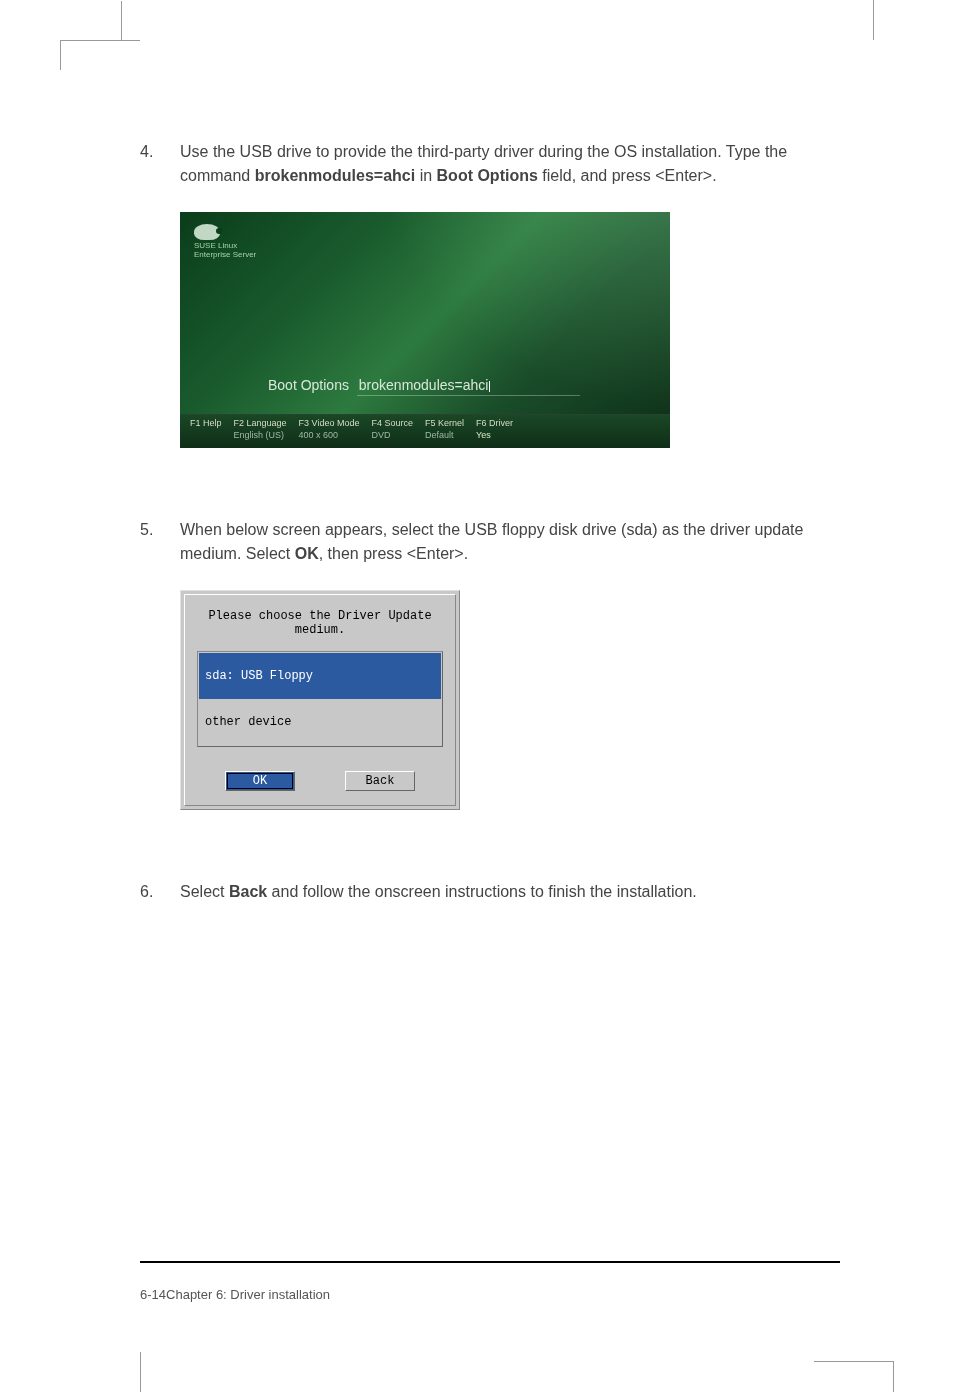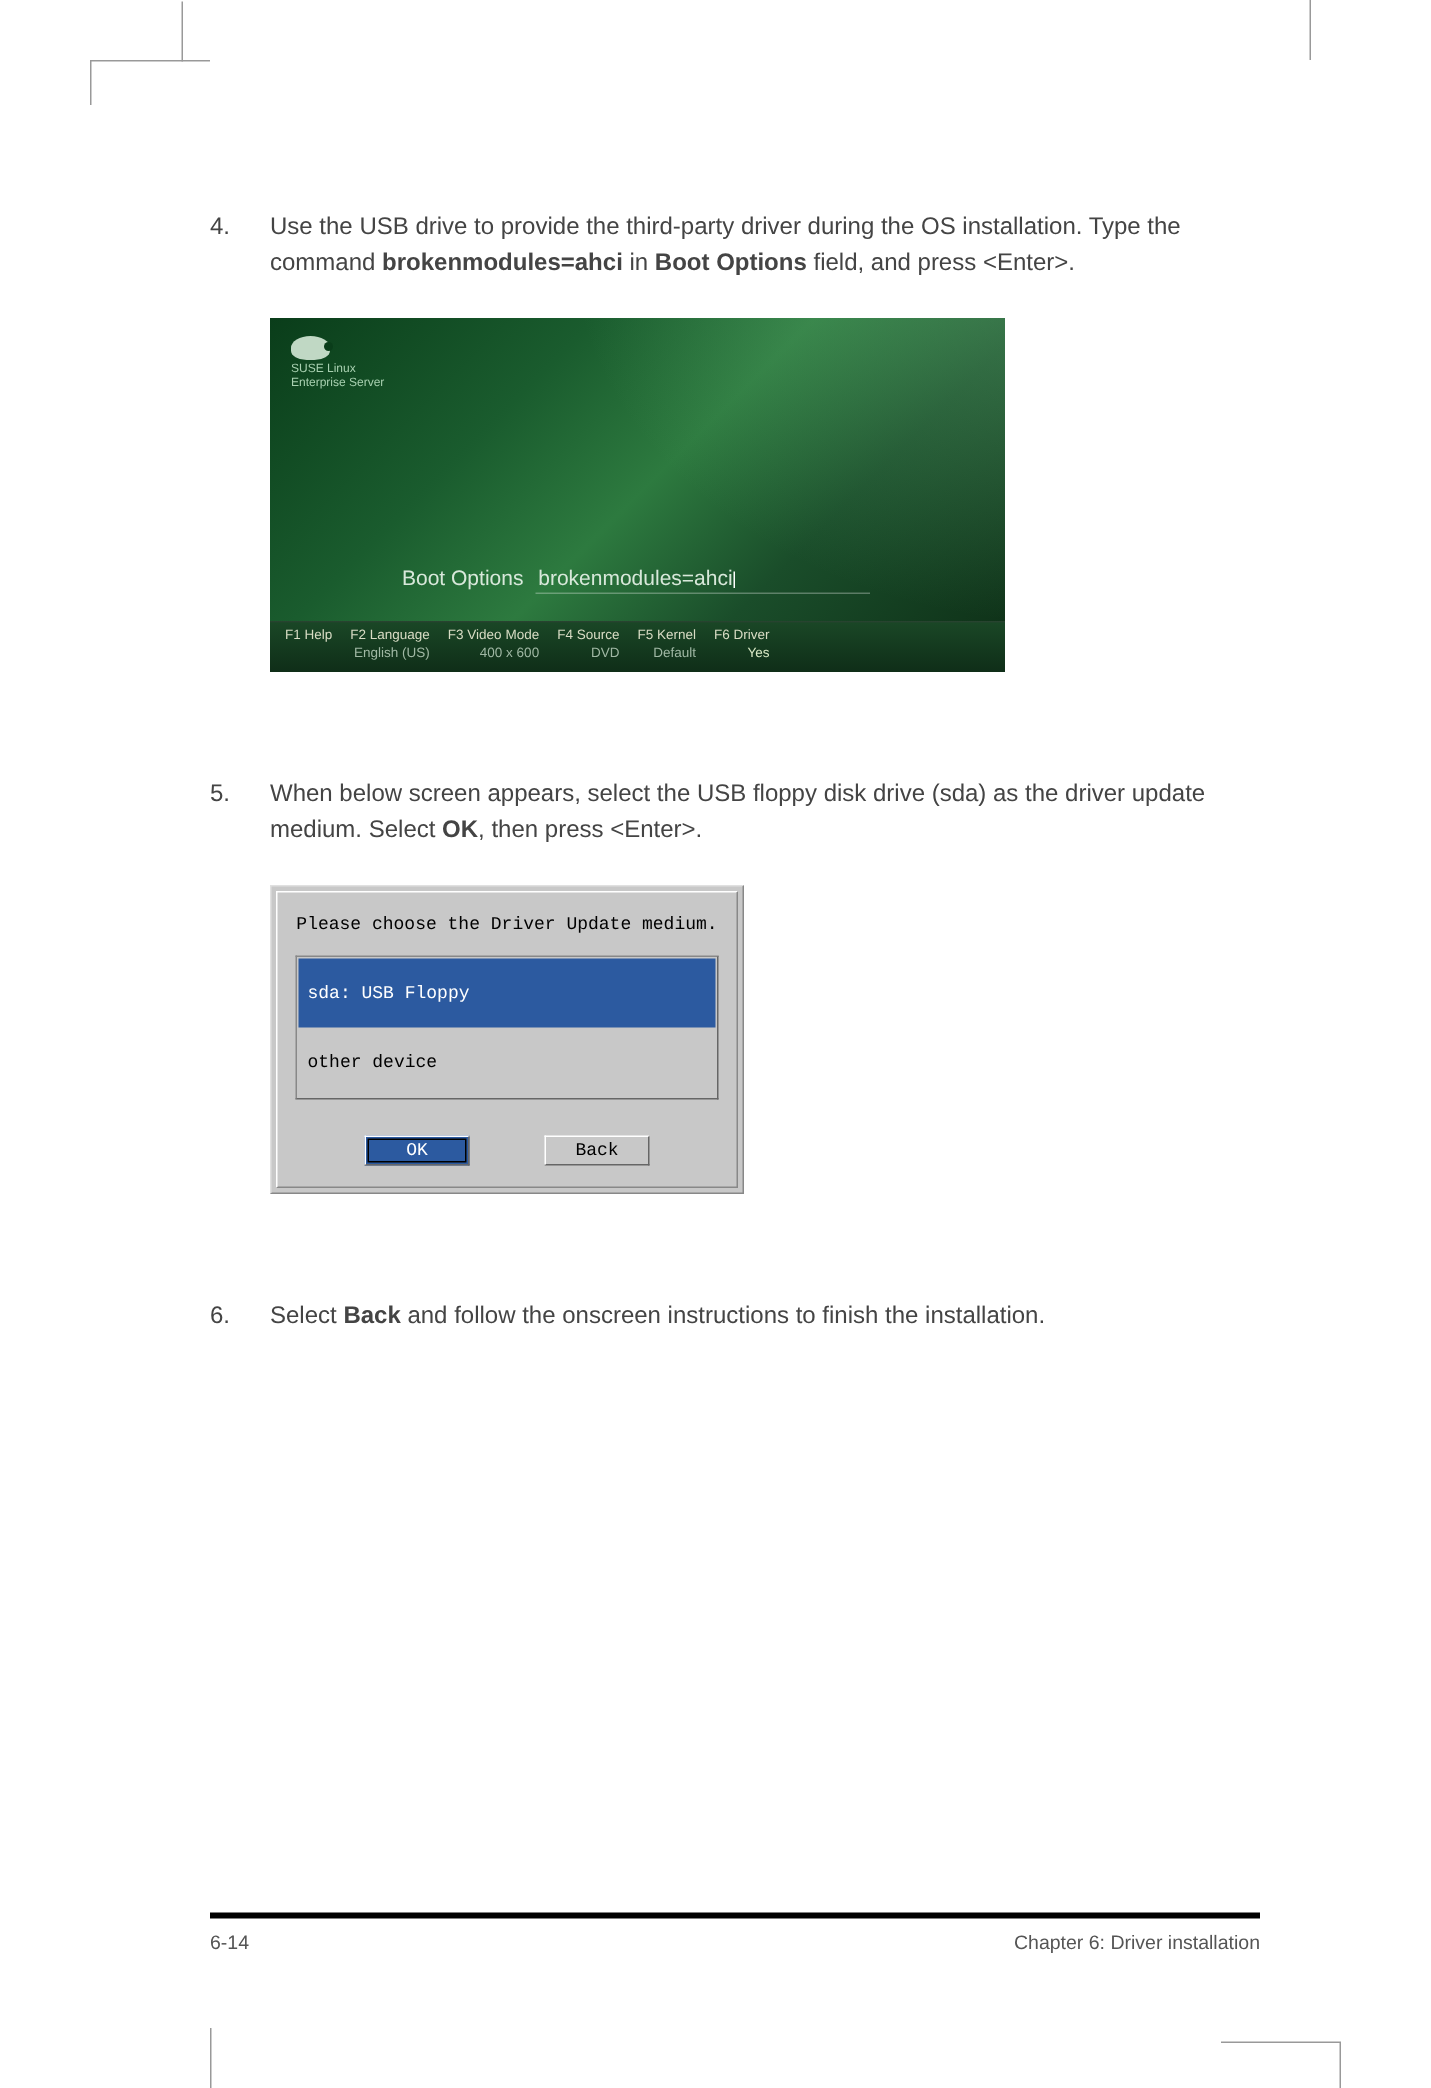--- a/index.html
+++ b/index.html
@@ -120,29 +120,29 @@
     height: 34px;
     background: linear-gradient(180deg, #1a4726, #0f2e18);
     border-top: 1px solid rgba(255,255,255,0.1);
     display: flex;
     align-items: flex-start;
     padding: 3px 10px;
     color: #b8d4bc;
     font-size: 9px;
     gap: 12px;
   }
-  .suse-footer .fcol { display: flex; flex-direction: column; line-height: 1.3; text-align: right; }
+  .suse-footer .fcol { display: flex; flex-direction: column; line-height: 1.3; }
   .suse-footer .flabel { color: #d8dcc4; }
   .suse-footer .fval { color: #a0b8a4; }
   .suse-footer .yes { color: #d8e8c4; }
 
   
   .dialog {
     margin-left: 40px;
-    width: 316px;
+    width: 280px;
     background: #c8c8c8;
     border: 1px solid #888;
     border-top-color: #e0e0e0;
     border-left-color: #e0e0e0;
     padding: 3px;
     margin-bottom: 70px;
     font-family: "Courier New", monospace;
     font-size: 12px;
   }
   .dialog-inner {
@@ -193,24 +193,23 @@
     color: #fff;
     outline: 1px solid #000;
     outline-offset: -3px;
   }
 
   .page-footer {
     position: absolute;
     bottom: 90px;
     left: 140px;
     width: 700px;
-    border-top: 4px solid #000000;
-    padding-top: 8px;
-    display: flex;
-    justify-content: space-between;
+    border-top: 2px solid #000000;
+    padding-top: 24px;
+    display: flex;
     font-size: 13px;
     color: #555;
   }
 </style>
 </head>
 <body>
 
 <div class="crop-top"></div>
 <div class="crop-top-right"></div>
 <div class="crop-bottom-left"></div>

